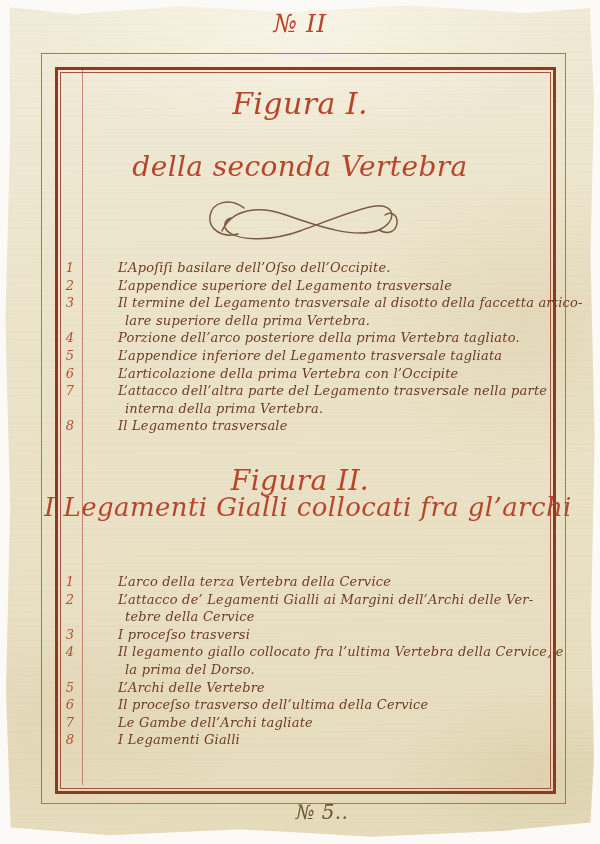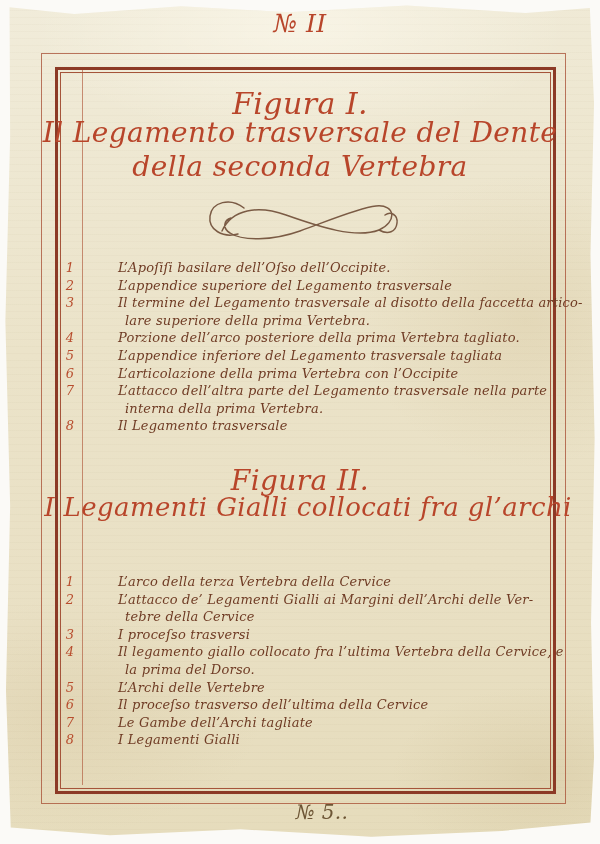--- a/index.html
+++ b/index.html
@@ -60,21 +60,20 @@
 
   <div class="abs center script top-label">№ II</div>
 
   <div class="abs frame-outer"></div>
   <div class="abs frame-inner">
     <div class="frame-inner-line"></div>
   </div>
   <div class="abs num-rule"></div>
 
   <div class="abs center script red fig1-heading">Figura I.</div>
-  <div class="abs center script red fig1-title1">Il Legamento trasversale del Dente</div>
   <div class="abs center script red fig1-title2">della seconda Vertebra</div>
 
   <div class="abs flourish-wrap">
     <svg width="200" height="46" viewBox="0 0 200 46" fill="none">
       <g stroke="#6b4832" stroke-width="1.5" stroke-linecap="round" opacity="0.88">
         <path d="M 44 13 C 30 2, 12 7, 10 21 C 8 35, 23 43, 38 39"></path>
         <path d="M 22 36 C 32 14, 58 10, 86 20 C 120 32, 156 44, 179 35 C 197 27, 196 9, 176 11 C 158 13, 128 26, 100 36 C 72 46, 42 46, 30 38 C 22 33, 24 25, 31 23"></path>
         <path d="M 179 35 C 188 40, 196 37, 197 28 C 198 20, 191 16, 185 20"></path>
       </g>
     </svg>

